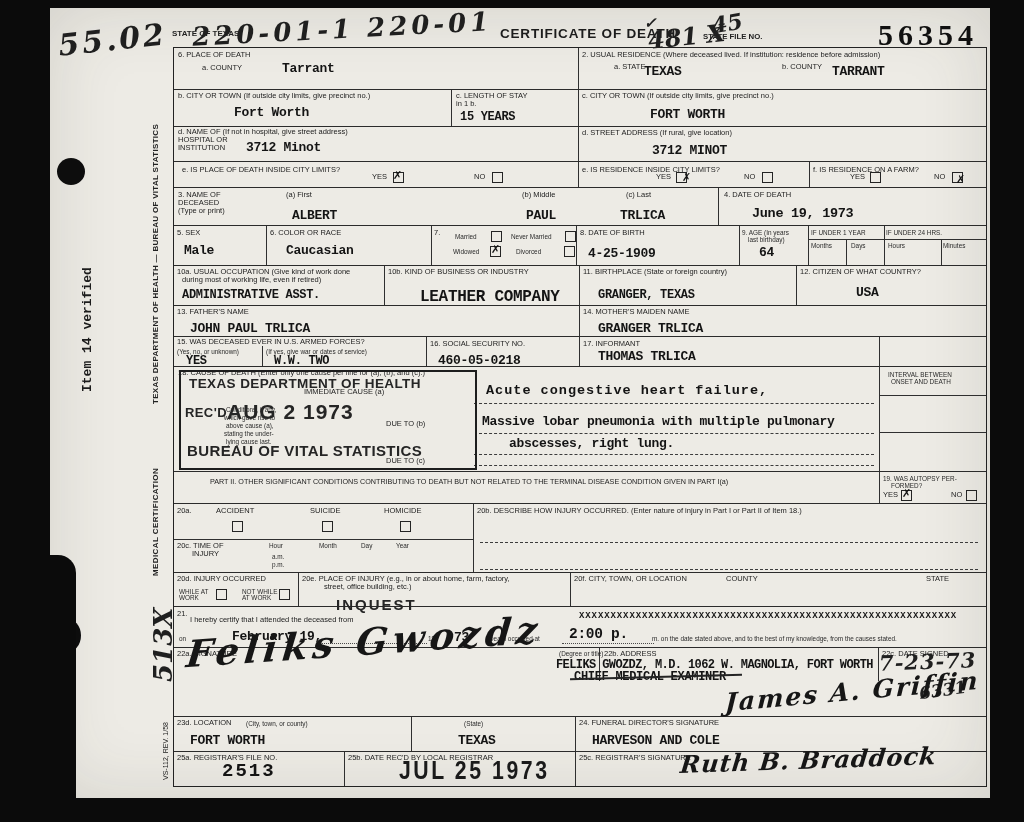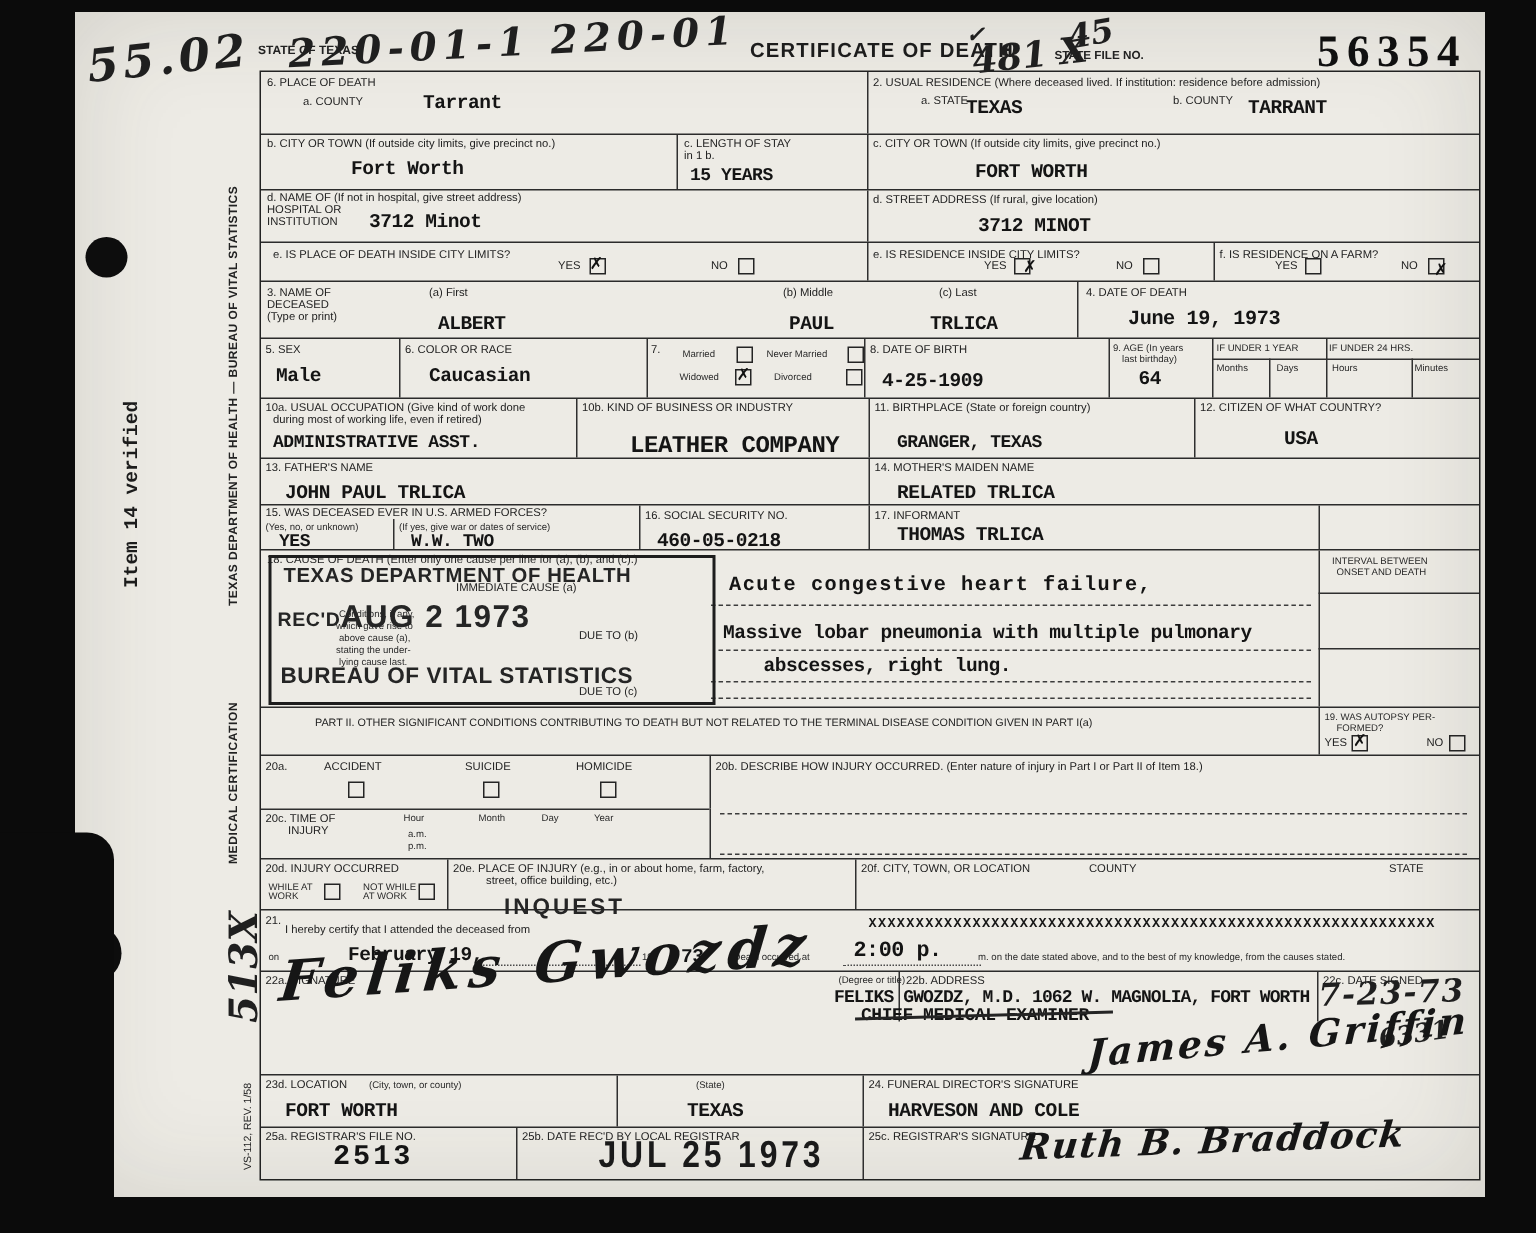--- a/index.html
+++ b/index.html
@@ -176,21 +176,21 @@
       <div class="t" style="left:424px;top:22px;font-size:12px">GRANGER, TEXAS</div>
       <div class="l" style="left:626px;top:2px">12. CITIZEN OF WHAT COUNTRY?</div>
       <div class="t" style="left:682px;top:19px">USA</div>
     </div>
 
     <div class="row" style="top:257px;height:31px">
       <i class="vl" style="left:405px"></i>
       <div class="l" style="left:3px;top:2px">13. FATHER'S NAME</div>
       <div class="t" style="left:16px;top:15px">JOHN PAUL TRLICA</div>
       <div class="l" style="left:409px;top:2px">14. MOTHER'S MAIDEN NAME</div>
-      <div class="t" style="left:424px;top:15px">RELATED TRLICA</div>
+      <div class="t" style="left:424px;top:15px">GRANGER TRLICA</div>
     </div>
 
     <div class="row" style="top:288px;height:30px">
       <i class="vl" style="left:88px;top:9px"></i>
       <i class="vl" style="left:252px"></i>
       <i class="vl" style="left:405px"></i>
       <i class="vl" style="left:705px"></i>
       <div class="l" style="left:3px;top:1px">15. WAS DECEASED EVER IN U.S. ARMED FORCES?</div>
       <div class="l6" style="left:3px;top:11px">(Yes, no, or unknown)</div>
       <div class="t" style="left:12px;top:17px;font-size:12px">YES</div>

